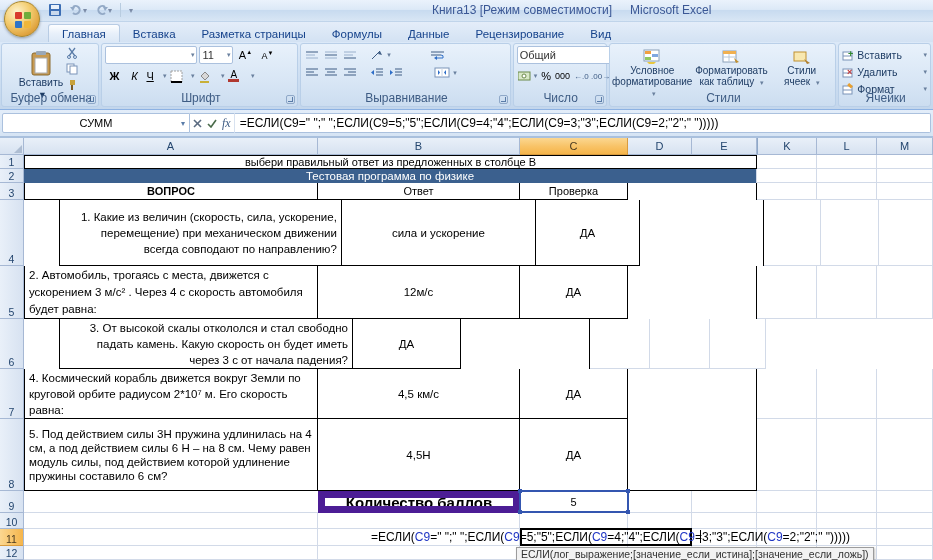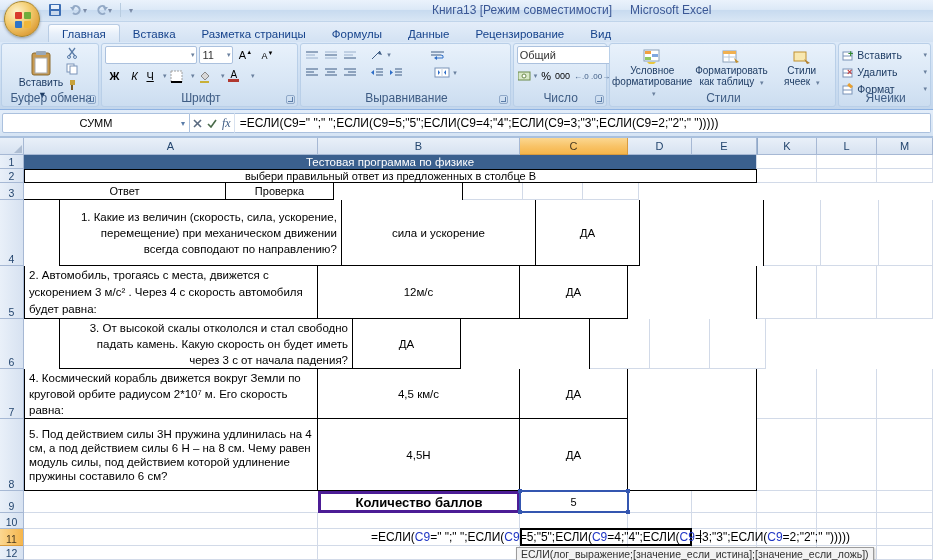--- a/index.html
+++ b/index.html
@@ -522,35 +522,36 @@
         <div class="rh r7">7</div>
         <div class="rh r8">8</div>
         <div class="rh r9">9</div>
         <div class="rh r10">10</div>
         <div class="rh r11 sel">11</div>
         <div class="rh r12">12</div>
       </div>
 
       <div class="rows">
 
+        <div class="grow r2">
+          <div class="c cw-ae subtitle">выбери правильный ответ из предложенных в столбце В</div>
+          <div class="c cw-k"></div>
+          <div class="c cw-l"></div>
+          <div class="c cw-m"></div>
+        </div>
+
         <div class="grow r1">
           <div class="c cw-ae banner">Тестовая программа по физике</div>
           <div class="c cw-k"></div>
           <div class="c cw-l"></div>
           <div class="c cw-m"></div>
         </div>
 
-        <div class="grow r2">
-          <div class="c cw-ae subtitle">выбери правильный ответ из предложенных в столбце В</div>
-          <div class="c cw-k"></div>
-          <div class="c cw-l"></div>
-          <div class="c cw-m"></div>
-        </div>
-
         <div class="grow r3">
+          <div class="c cw-a tblA bold hdr3">ВОПРОС</div>
           <div class="c cw-b tblB hdr3">Ответ</div>
           <div class="c cw-c tblC hdr3">Проверка</div>
           <div class="c cw-de tblDE"></div>
           <div class="c cw-k"></div>
           <div class="c cw-l"></div>
           <div class="c cw-m"></div>
         </div>
 
         <div class="grow r4">
           <div class="c cw-a tblA qc lh16">1. Какие из величин (скорость, сила, ускорение, перемещение) при механическом движении всегда совподают по направлению?</div>
@@ -596,21 +597,21 @@
           <div class="c cw-b tblB">4,5Н</div>
           <div class="c cw-c tblC">ДА</div>
           <div class="c cw-de tblDE last"></div>
           <div class="c cw-k"></div>
           <div class="c cw-l"></div>
           <div class="c cw-m"></div>
         </div>
 
         <div class="grow r9">
           <div class="c cw-a" style="border-right:none"></div>
-          <div class="c cw-b bold" style="border:3px solid #4c1d95; font-size:13px">Количество баллов</div>
+          <div class="c cw-b bold" style="border:7px solid #4c1d95; font-size:15px">Количество баллов</div>
           <div class="c cw-c" style="border-right:1px solid #000; border-bottom:1px solid #000">5</div>
           <div class="c cw-d"></div>
           <div class="c cw-e"></div>
           <div class="c cw-k"></div>
           <div class="c cw-l"></div>
           <div class="c cw-m"></div>
         </div>
 
         <div class="grow r10">
           <div class="c cw-a"></div>

